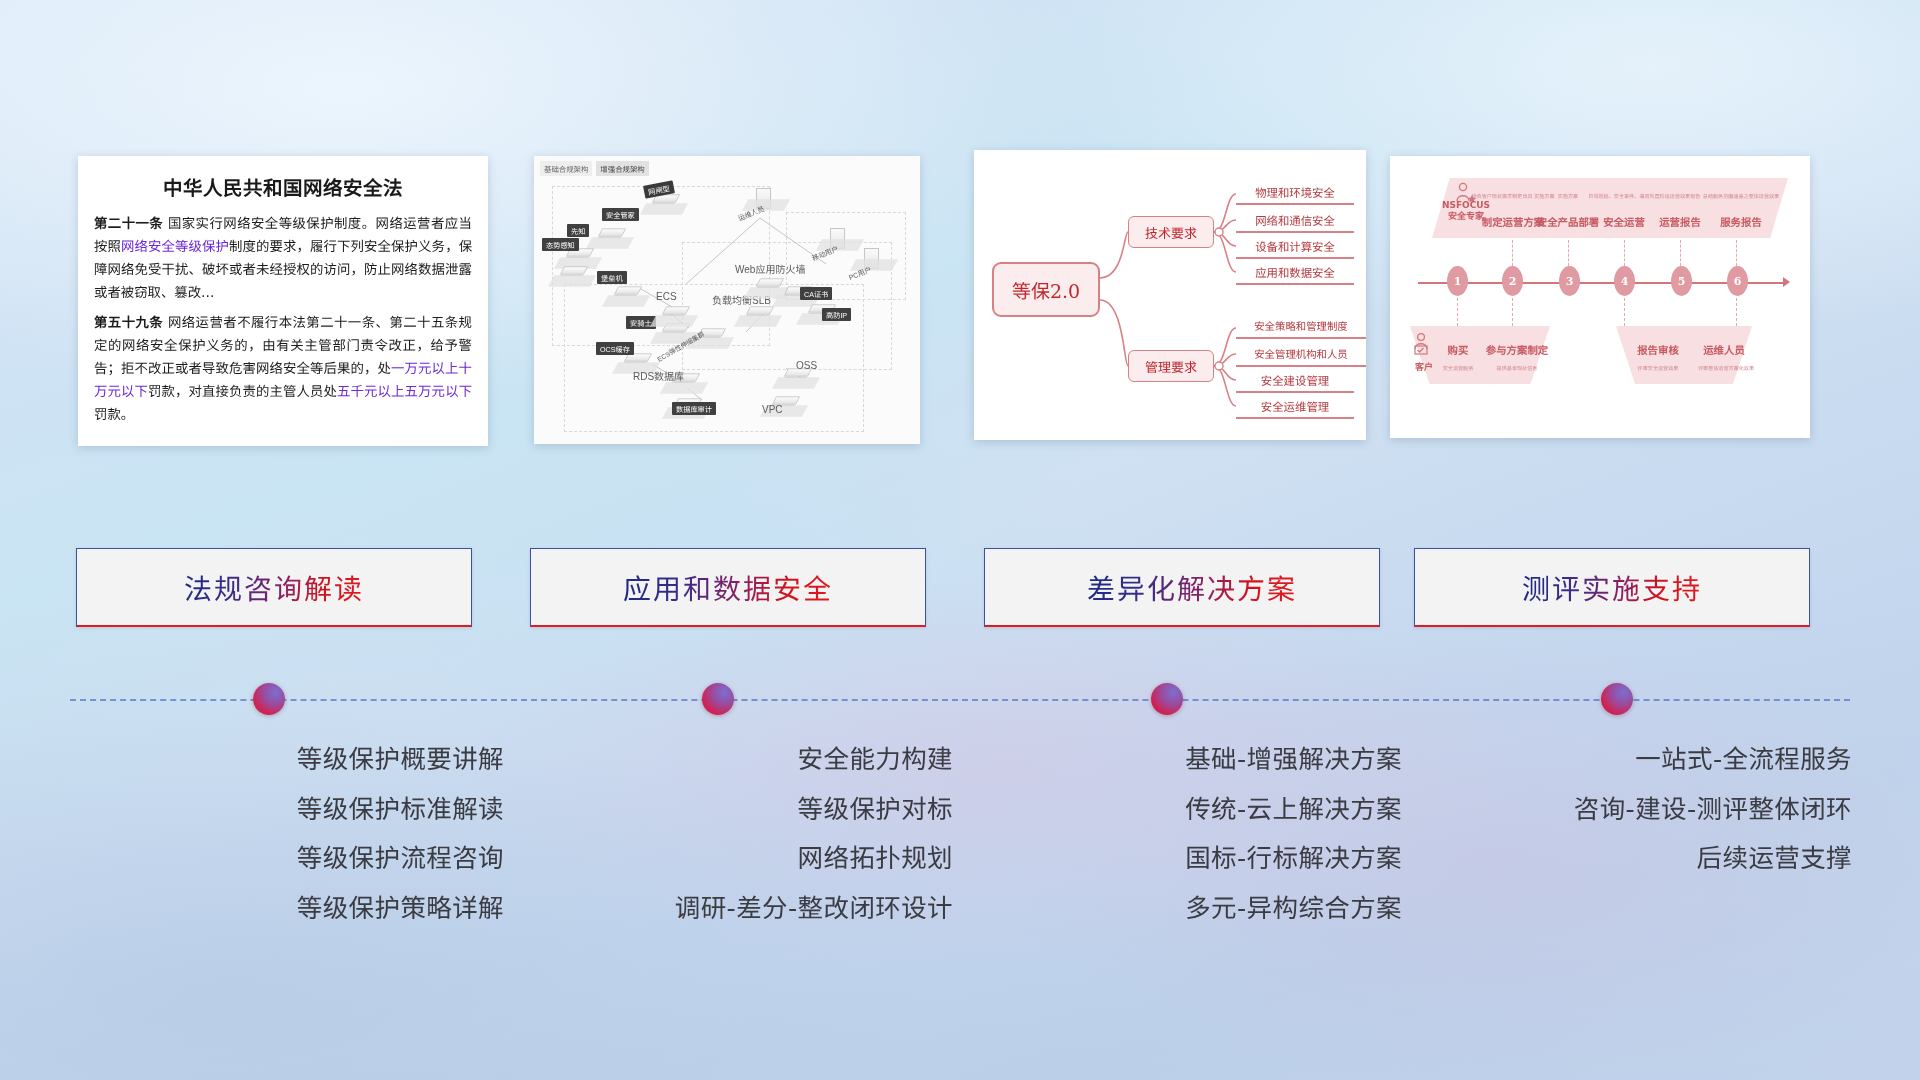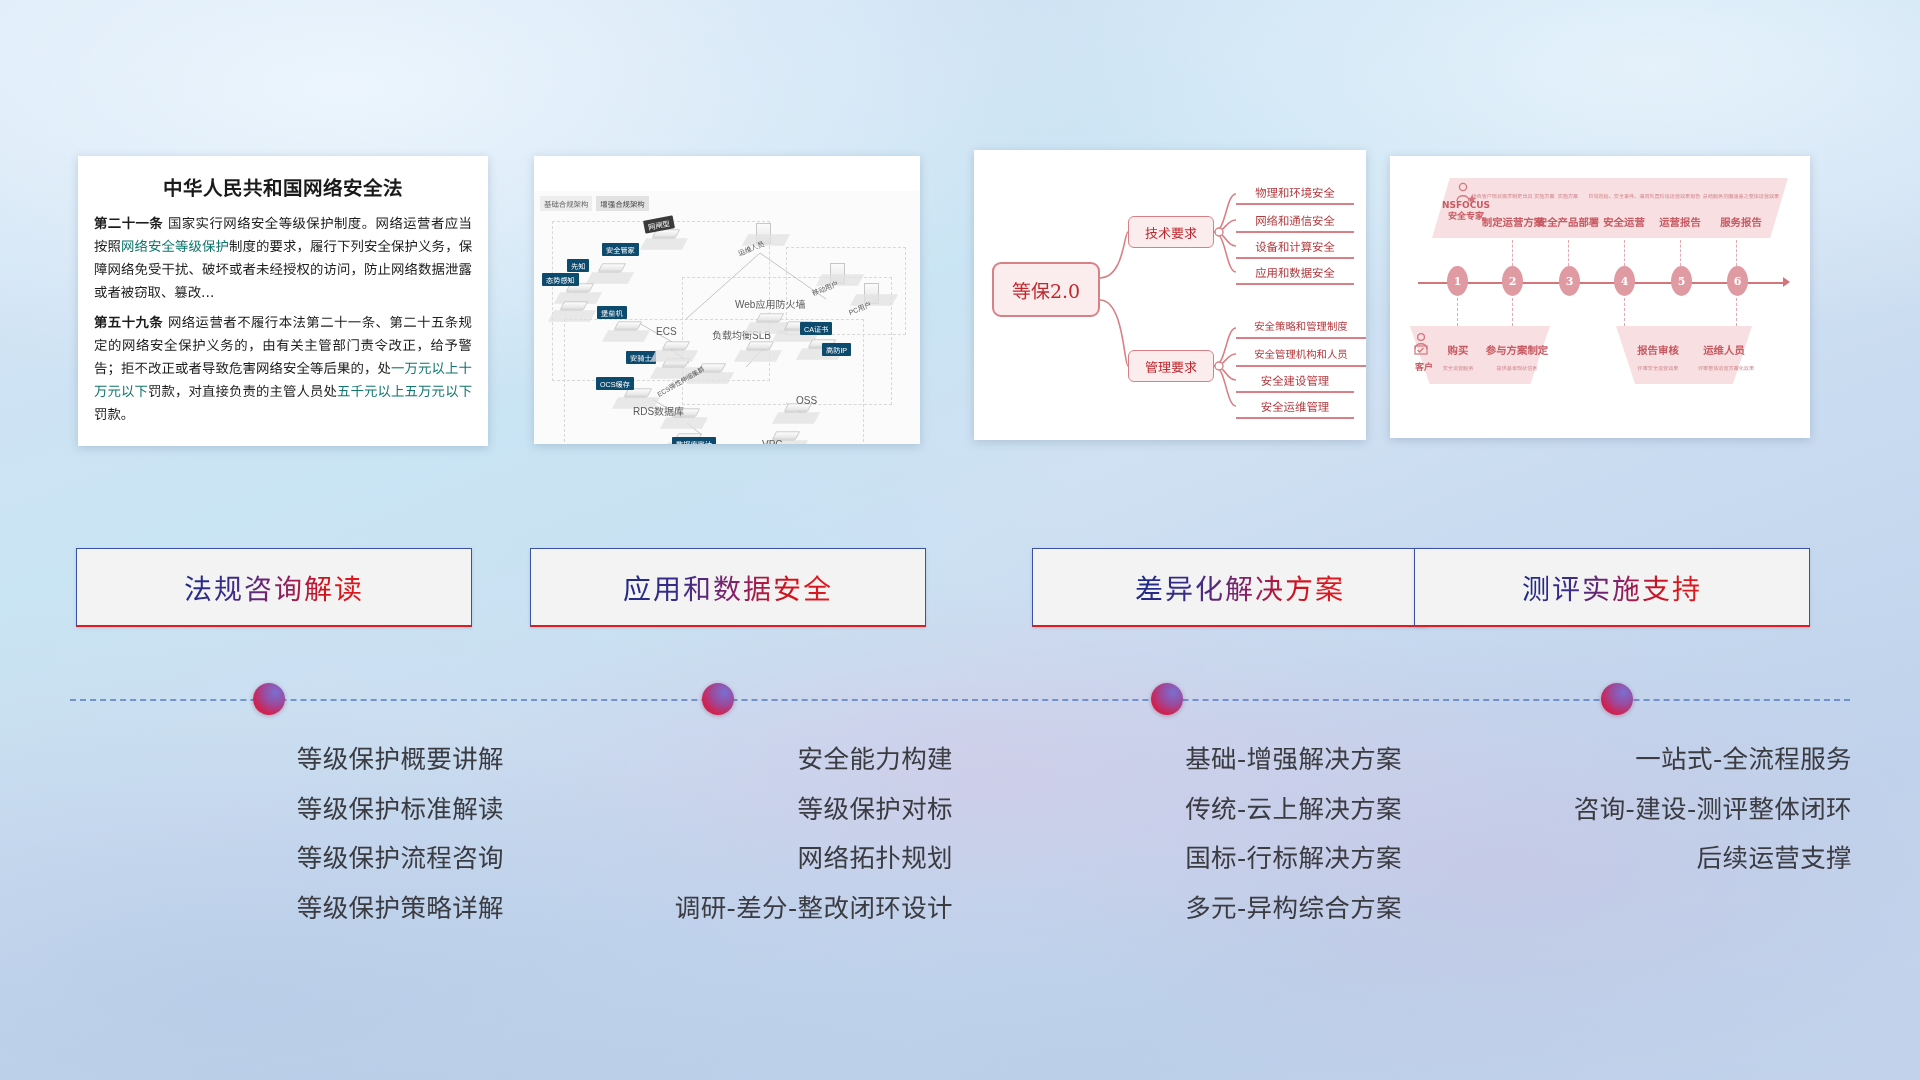--- a/index.html
+++ b/index.html
@@ -34,45 +34,45 @@
   .card-2 { left:534px; top:156px; width:386px; height:288px; }
   .card-3 { left:974px; top:150px; width:392px; height:290px; }
   .card-4 { left:1390px;top:156px; width:420px; height:282px; }
 
   
   .law-title { text-align:center; font-size:19.5px; font-weight:bold; color:#1a1a1a;
                letter-spacing:.5px; margin-bottom:11px; font-family:"DejaVu Sans",sans-serif; }
   .law-p { font-size:13.4px; line-height:1.72; color:#1c1c1c; text-align:justify; margin-bottom:7px;
            font-family:"DejaVu Sans",sans-serif; }
   .law-art { font-weight:bold; }
-  .law-red { color:#0f766e; }
-
-  
-  .arch { position:relative; width:100%; height:100%; background:#fbfbfb;margin-top:35px; }
+  .law-red { color:#6d28d9; }
+
+  
+  .arch { position:relative; width:100%; height:100%; background:#fbfbfb; }
   .arch-tabs { position:absolute; left:6px; top:5px; display:flex; gap:4px; }
   .arch-tab { font-size:7.4px; color:#666; background:#eee; padding:2px 4px; white-space:nowrap; }
   .arch-tab.sel { background:#e2e2e2; color:#444; }
   .arch-zone { position:absolute; border:1px dashed #d8d8d8; }
   .z1 { left:18px; top:30px; width:218px; height:160px; }
   .z2 { left:30px; top:128px; width:300px; height:148px; }
   .z3 { left:148px; top:86px; width:210px; height:128px; }
   .z4 { left:252px; top:56px; width:120px; height:88px; }
   .node { position:absolute; }
   .node .box {
     width:24px; height:13px; background:linear-gradient(#fdfdfd,#e2e2e2);
     border:1px solid #c6c6c6; transform:skewX(-28deg) scaleY(.62);
     box-shadow:0 3px 0 -1px #d2d2d2;
   }
   .node .srv {
     width:15px;height:21px;background:linear-gradient(#fafafa,#e6e6e6);
     border:1px solid #c6c6c6;
   }
   .node .plat{ position:absolute; left:-11px; top:7px; width:42px;height:20px;
     background:rgba(225,225,225,.75); transform:skewX(-28deg) scaleY(.58); }
-  .lbl { position:absolute; font-size:7.2px; color:#fff; background:#0c4a6e;
+  .lbl { position:absolute; font-size:7.2px; color:#fff; background:#404040;
          padding:1.5px 4px; white-space:nowrap; border-radius:1px; }
   .lbl.dk { background:#3a3a3a; }
   .lbl.lt { background:transparent; color:#5a5a5a; font-size:10px; padding:0; }
 
   
   .mm { position:relative; width:100%; height:100%; background:#fff; }
   .mm-root {
     position:absolute; left:18px; top:112px; width:108px; height:55px;
     background:#fbeced; border:2.5px solid #d98086; border-radius:9px;
     display:flex; align-items:center; justify-content:center;
@@ -130,21 +130,21 @@
   .tbox {
     position:absolute; top:548px; height:79px;
     background:#f3f3f3;
     border:1.4px solid #3c52a0;
     border-bottom:2.6px solid #e01b22;
     display:flex; align-items:center; justify-content:center;
     box-shadow:0 1px 3px rgba(70,90,130,.18);
   }
   .tbox-1 { left:76px;   width:396px; }
   .tbox-2 { left:530px;  width:396px; }
-  .tbox-3 { left:1032px;  width:396px;padding-left:20px; }
+  .tbox-3 { left:984px;  width:396px;padding-left:20px; }
   .tbox-4 { left:1414px; width:396px; }
   .tbox span {
     font-size:28px; font-weight:500; letter-spacing:2px;
     font-family:"DejaVu Sans",sans-serif;
     background:linear-gradient(100deg,#1b2a86 0%,#3b2c88 28%,#8a2063 55%,#d4121a 78%,#e01b22 100%);
     -webkit-background-clip:text; background-clip:text;
     -webkit-text-fill-color:transparent; color:#b01220;
   }
 
   

